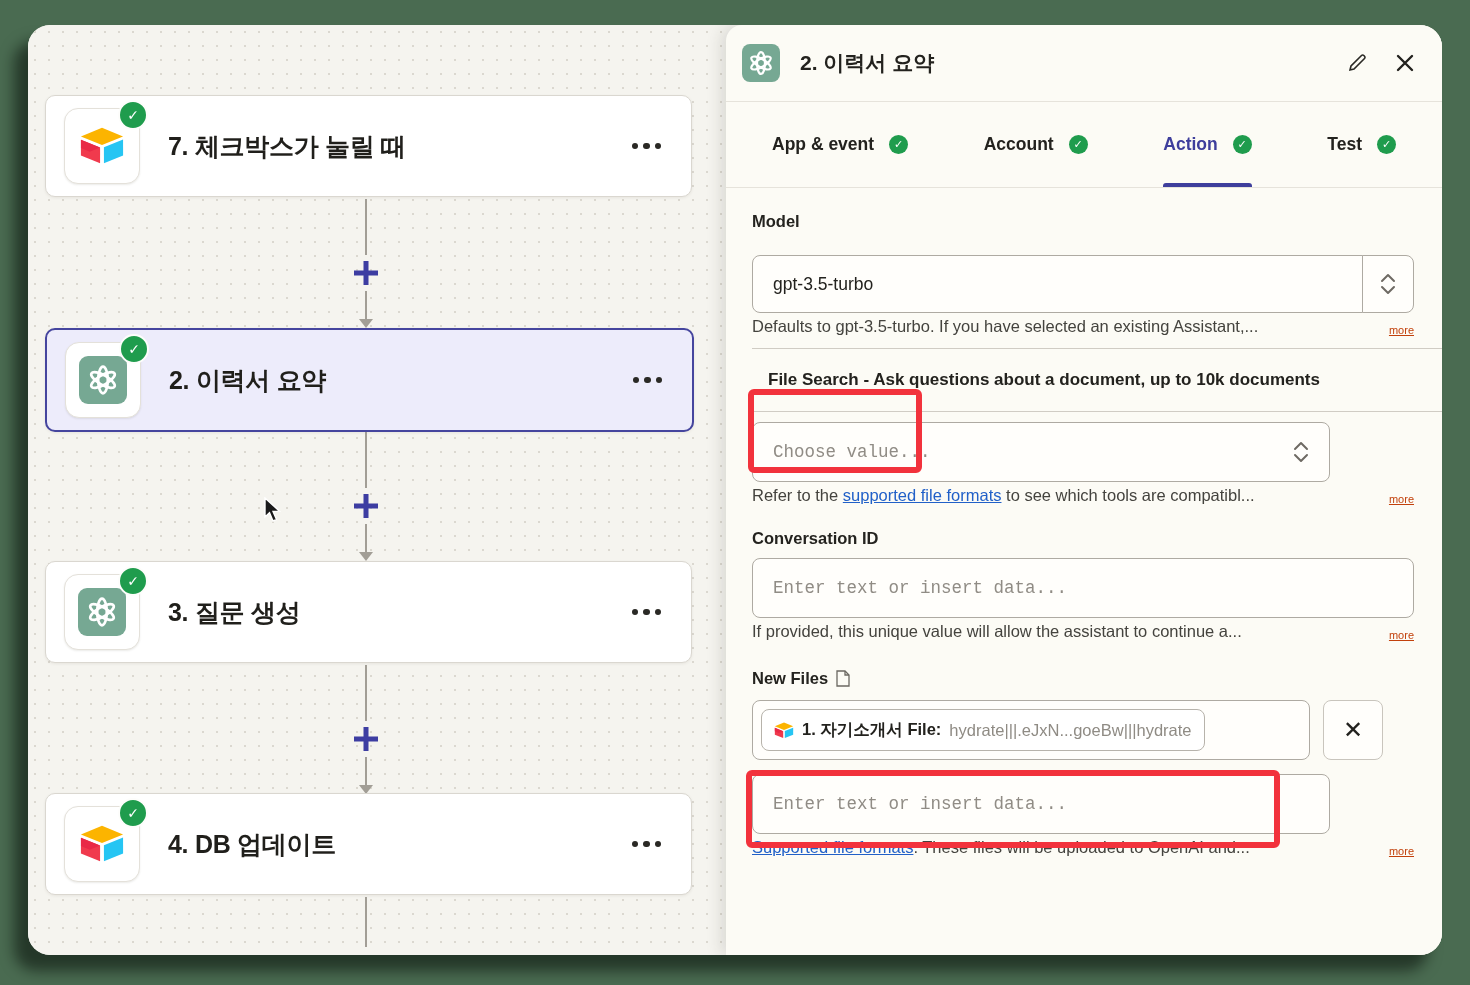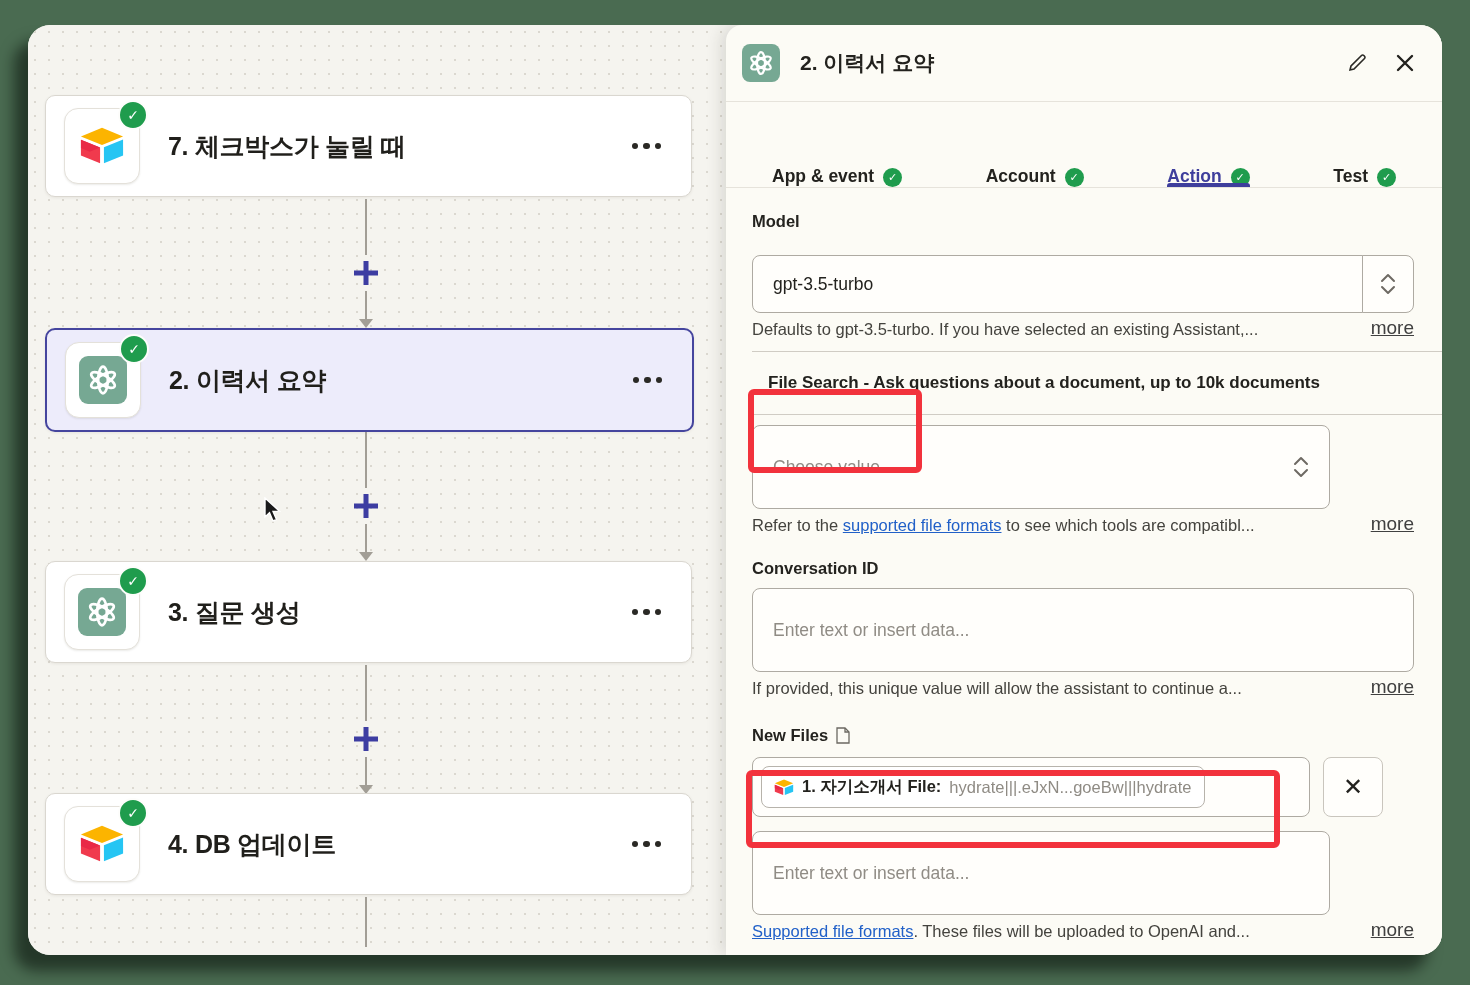--- a/index.html
+++ b/index.html
@@ -33,42 +33,42 @@
   
   .panel{position:absolute;top:0;right:0;width:716px;height:100%;background:#FCFBF5;
     border-top-left-radius:16px;box-shadow:-5px 0 16px rgba(40,40,30,.13);}
   .panel-header{display:flex;align-items:center;height:76px;padding:0 24px 0 16px;}
   .hdr-icon{width:38px;height:38px;border-radius:8px;background:#76A893;display:flex;
     align-items:center;justify-content:center;flex:0 0 auto;}
   .hdr-title{margin-left:20px;font-size:21px;font-weight:bold;color:#23221E;flex:1;white-space:nowrap;}
   .hdr-btn{width:26px;height:26px;display:flex;align-items:center;justify-content:center;cursor:pointer;margin-left:22px;}
   .divider{height:1px;background:#E6E3DB;}
   .tabs{display:flex;justify-content:space-between;align-items:stretch;height:85px;padding:0 46px;}
-  .tab{position:relative;display:flex;align-items:flex-end;gap:9px;font-size:17.5px;font-weight:bold;
+  .tab{position:relative;display:flex;align-items:center;gap:15px;font-size:17.5px;font-weight:bold;
     color:#23221E;cursor:pointer;white-space:nowrap;}
   .tab.active{color:#3E3E9C;}
   .tab.active::after{content:"";position:absolute;left:0;right:0;bottom:0;height:4px;background:#3E3E9C;border-radius:3px 3px 0 0;}
   .chk{width:19px;height:19px;border-radius:50%;background:#1F9C4D;color:#fff;font-size:11px;font-weight:bold;
     display:flex;align-items:center;justify-content:center;line-height:1;}
   .sections{position:relative;padding:0 28px 0 26px;}
   .f-label{margin-top:24px;font-size:16.5px;font-weight:bold;color:#24231F;display:flex;align-items:center;gap:8px;}
   .sel-row{margin-top:24px;display:flex;height:58px;}
   .sel-main{flex:1;border:1px solid #AEAAA2;border-radius:8px 0 0 8px;background:#FFFEFB;
     display:flex;align-items:center;padding:0 20px;font-size:17.5px;color:#23221E;cursor:pointer;}
   .sel-step{width:50px;border:1px solid #AEAAA2;margin-left:-1px;border-radius:0 8px 8px 0;background:#FFFEFB;
     display:flex;align-items:center;justify-content:center;cursor:pointer;}
   .help-row{margin-top:4px;display:flex;align-items:flex-end;gap:14px;}
   .help-txt{flex:1;font-size:16.5px;color:#44433E;white-space:nowrap;overflow:hidden;}
-  .more{font-size:19px;color:#404040;text-decoration:underline;cursor:pointer;white-space:nowrap;}
+  .more{font-size:11px;color:#c2410c;text-decoration:underline;cursor:pointer;white-space:nowrap;}
   .link{color:#2160C8;text-decoration:underline;cursor:pointer;}
   .tools-row{margin-top:12px;margin-right:-28px;height:62px;border-top:1px solid #D0CCC4;border-bottom:1px solid #D0CCC4;
     display:flex;align-items:center;padding-left:16px;font-size:17px;font-weight:bold;color:#23221E;
     white-space:nowrap;overflow:hidden;cursor:pointer;}
   .input-box{margin-top:10px;height:58px;border:1px solid #AEAAA2;border-radius:8px;background:#FFFEFB;
-    display:flex;align-items:center;padding:12px 18px;}
+    display:flex;align-items:center;padding:0 18px;font-family:Liberation Mono, monospace;}
   .input-box input{flex:1;border:none;outline:none;background:transparent;font:inherit;font-size:17.5px;color:#23221E;}
   .input-box input::placeholder{color:#908C85;}
   .w-narrow{width:540px;}
   .files-row{margin-top:12px;display:flex;gap:13px;align-items:center;}
   .chip-field{width:540px;height:58px;border:1px solid #AEAAA2;border-radius:8px;background:#FFFEFB;
     display:flex;align-items:center;padding:0 8px;}
   .pill{display:inline-flex;align-items:center;gap:8px;height:40px;max-width:100%;border:1.5px solid #B7B3AB;
     border-radius:8px;background:#fff;padding:0 12px;font-size:16.5px;white-space:nowrap;overflow:hidden;cursor:pointer;}
   .pill b{color:#23221E;}
   .pill .val{color:#8F8B84;}

